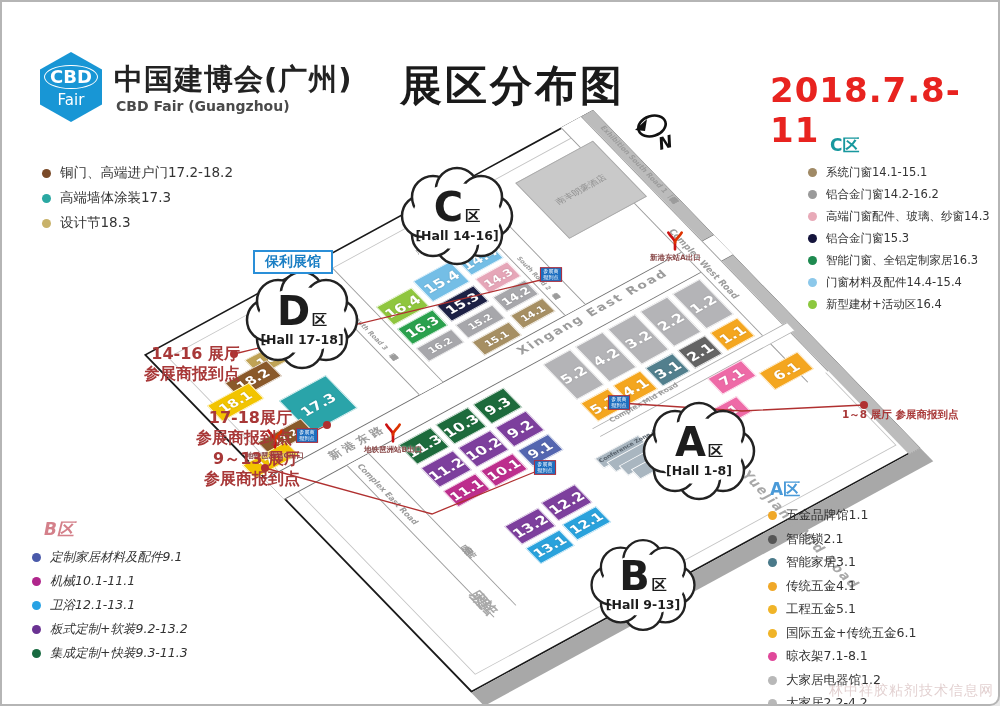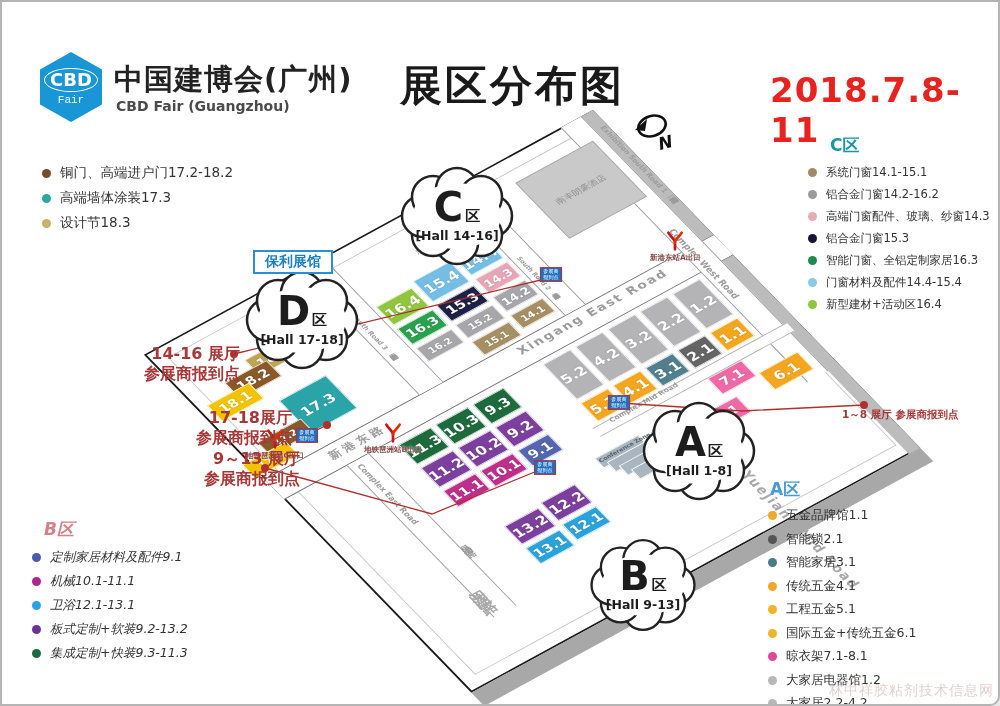--- a/index.html
+++ b/index.html
@@ -2,21 +2,21 @@
 <html><head>
 <meta charset="utf-8">
 <style>
   html,body{margin:0;padding:0;background:#e8e8e8;font-family:"DejaVu Sans","Liberation Sans",sans-serif;}
   .poster{position:relative;width:1000px;height:706px;background:#fff;border:2px solid #b5b5b5;box-sizing:border-box;overflow:hidden;border-radius:0 0 10px 0;}
   
   .logo-hex{position:absolute;left:38px;top:50px;width:62px;height:70px;background:#1896d5;
     clip-path:polygon(50% 0,100% 25%,100% 75%,50% 100%,0 75%,0 25%);
     display:flex;flex-direction:column;align-items:center;justify-content:center;color:#fff;}
   .logo-cbd{font-weight:bold;font-size:18px;border:1.5px solid #fff;border-radius:50%;padding:0 5px;line-height:1.25;}
-  .logo-fair{font-size:11px;margin-top:2px;font-family:Liberation Mono, monospace;}
+  .logo-fair{font-size:15px;margin-top:2px;}
   .h-title{position:absolute;left:112px;top:58px;font-size:29px;font-weight:bold;color:#222;letter-spacing:1px;}
   .h-sub{position:absolute;left:114px;top:96px;font-size:14px;font-weight:bold;color:#4a4a4a;}
   .map-title{position:absolute;left:398px;top:56px;font-size:42px;font-weight:bold;color:#1a1a1a;letter-spacing:3px;}
   .date{position:absolute;left:768px;top:68px;font-size:34px;font-weight:bold;color:#e8231f;letter-spacing:1px;}
   
   .legend{position:absolute;z-index:8;}
   .legend-title{font-size:17px;font-weight:bold;margin-bottom:8px;}
   .legend-item{display:flex;align-items:center;margin-bottom:7px;white-space:nowrap;}
   .legend-item .dot{width:9px;height:9px;border-radius:50%;margin-right:9px;flex:0 0 9px;}
   .legend-item .lbl{color:#333;}

